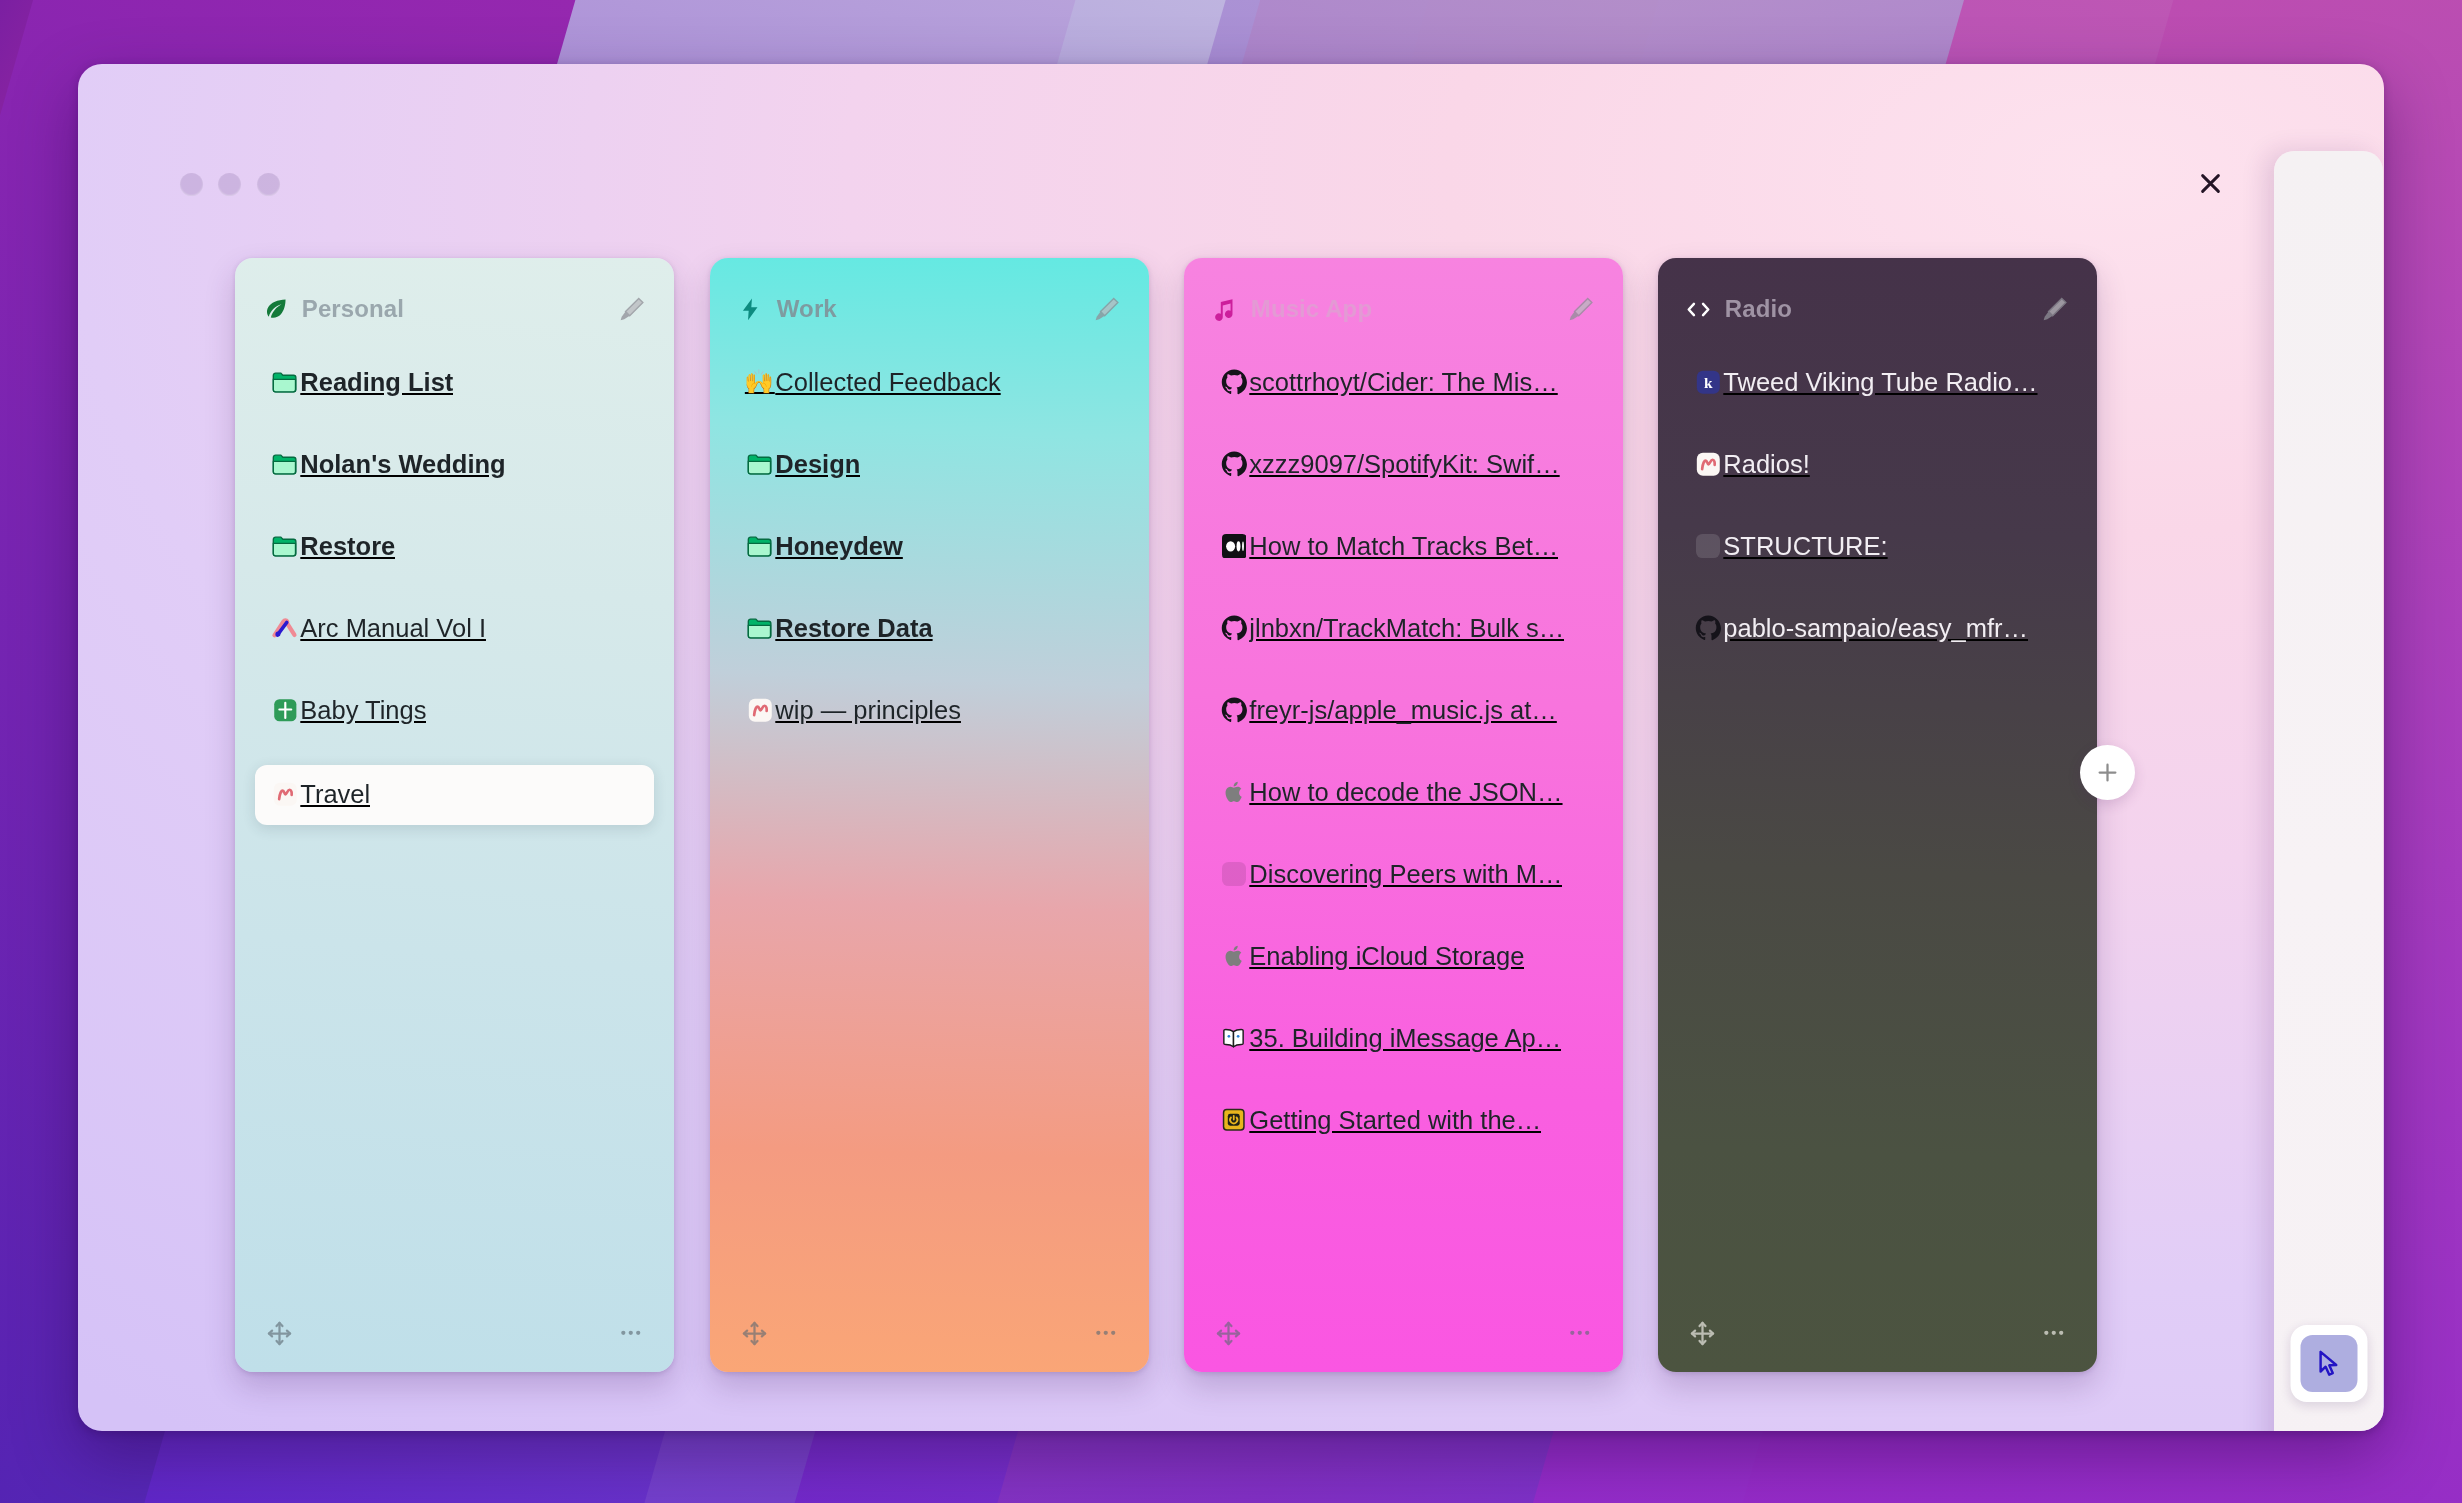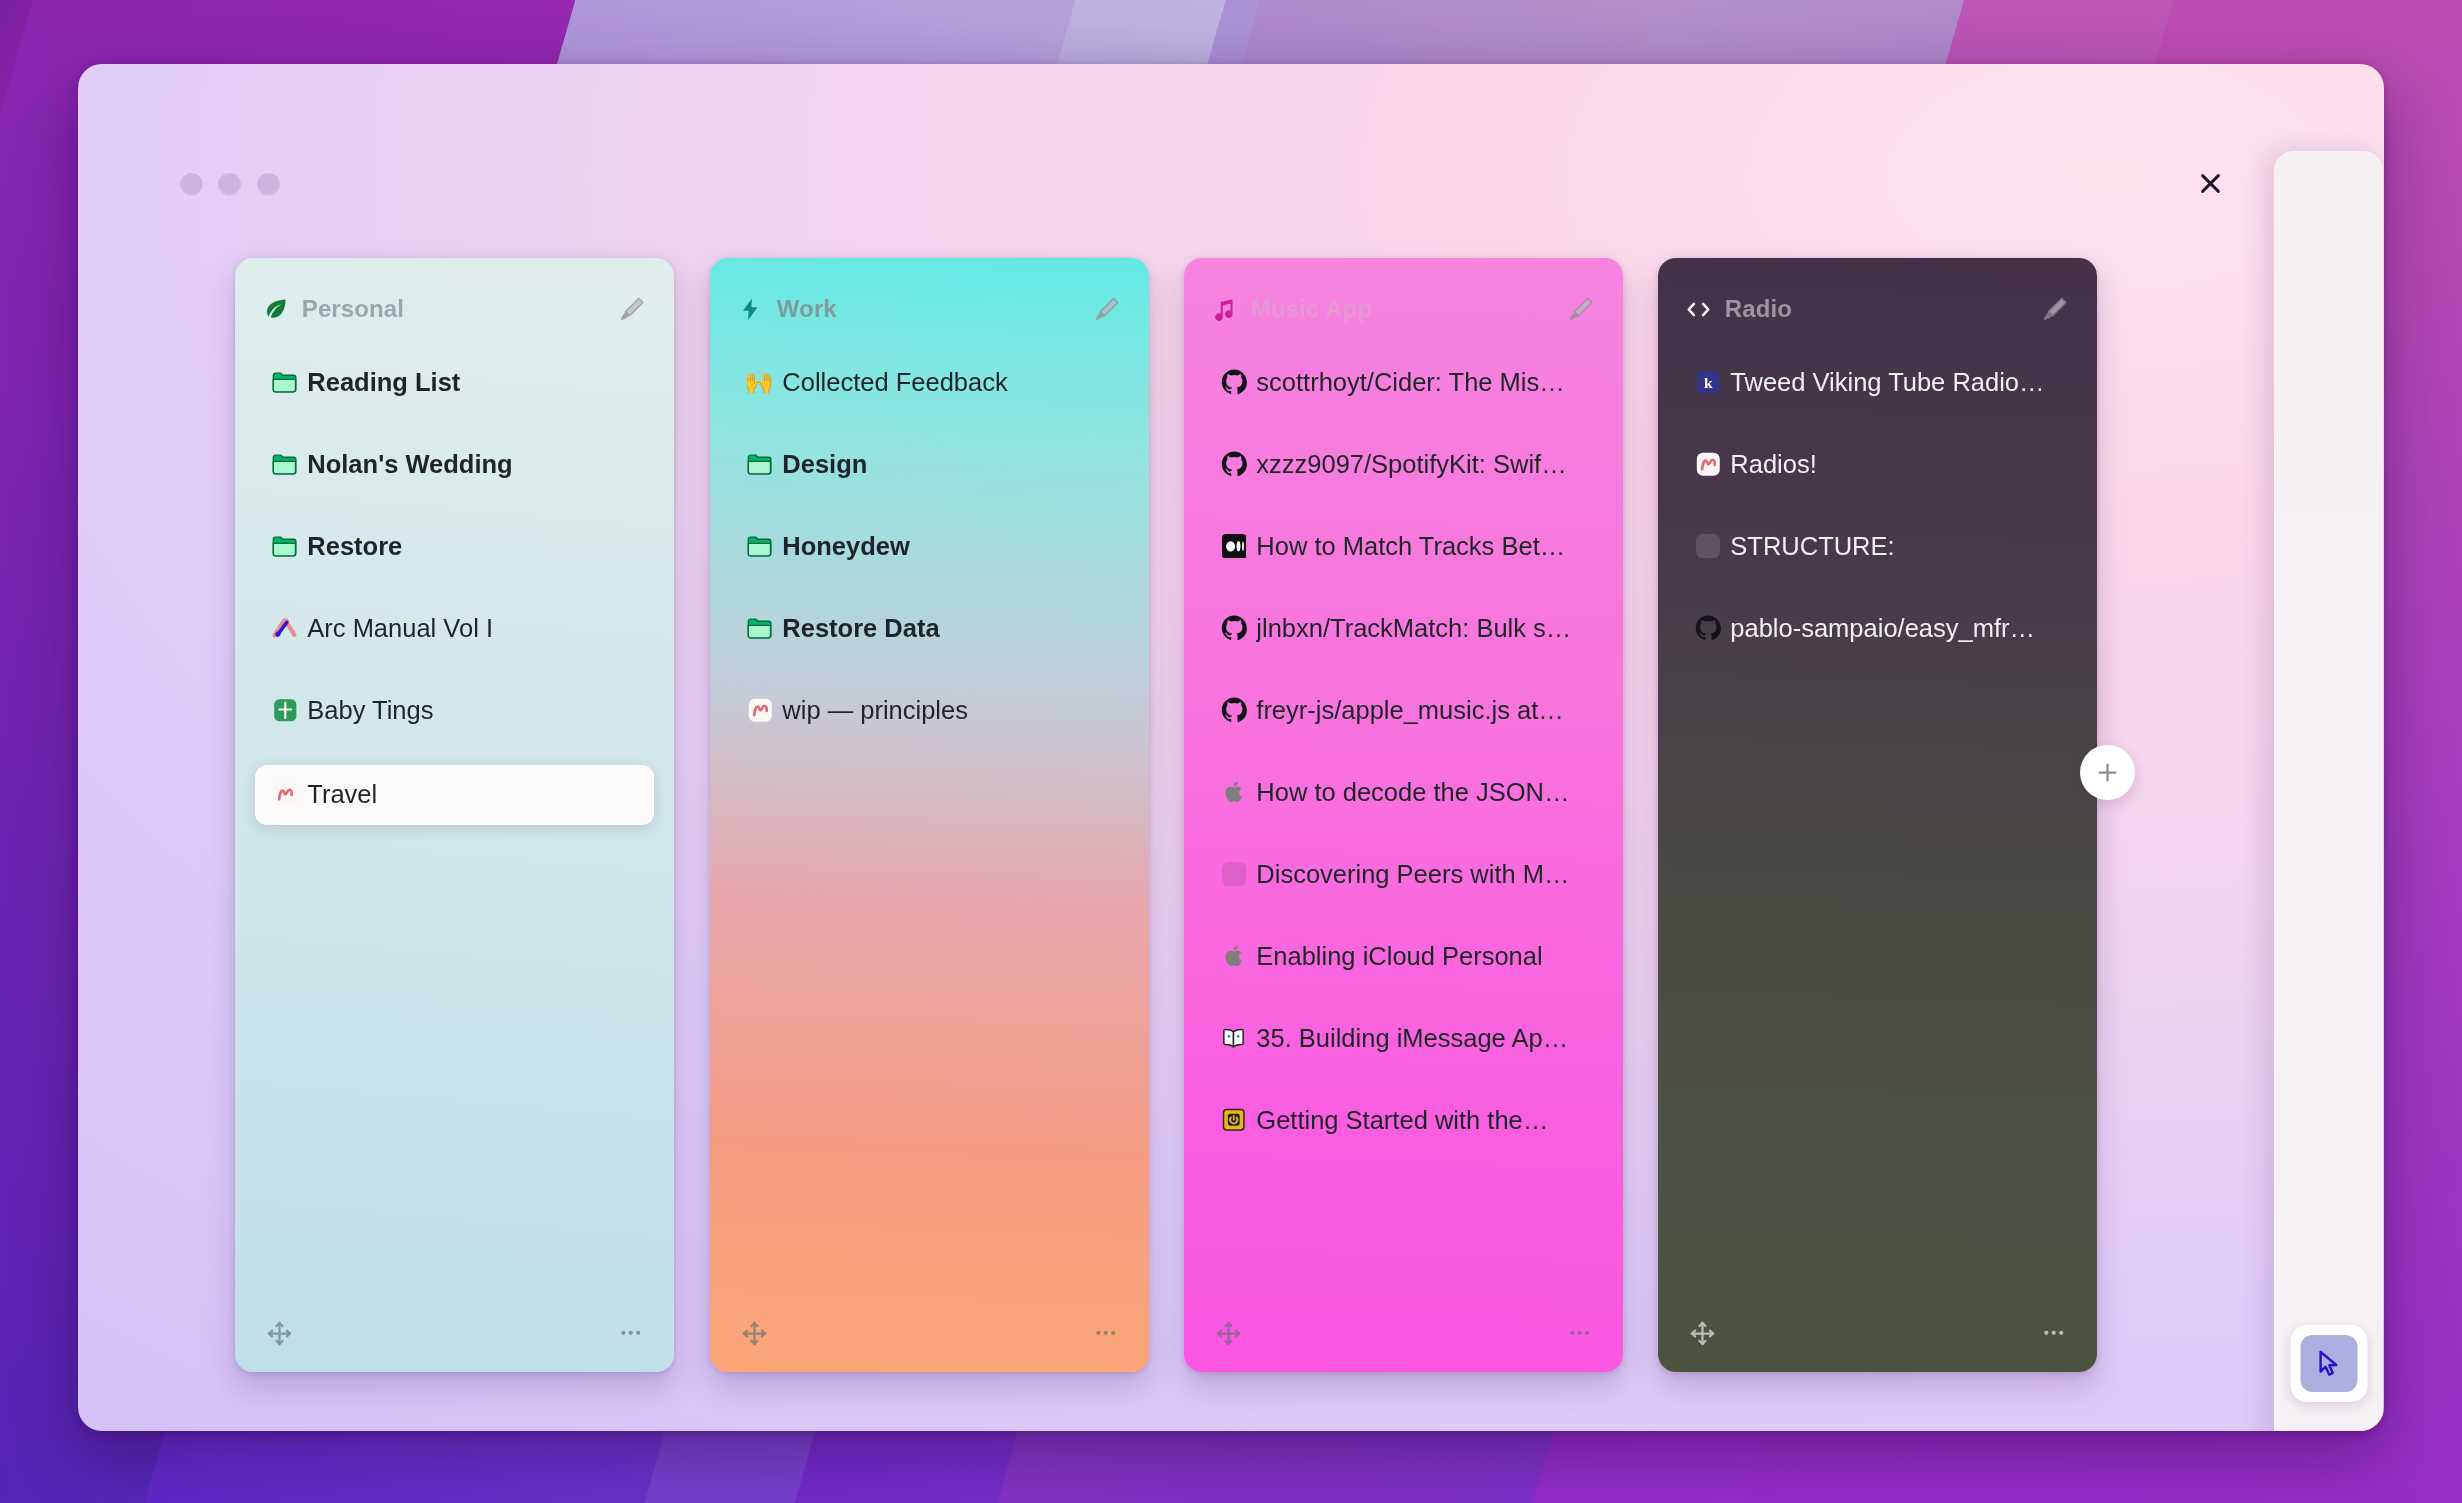--- a/index.html
+++ b/index.html
@@ -110,24 +110,25 @@
   .card-head .brush { margin-left: auto; width: 31px; height: 31px; cursor: pointer; opacity: .75; }
   .card-head .brush svg { width: 31px; height: 31px; display: block; }
 
   .c-personal .title { color: #9aa7ad; }
   .c-work     .title { color: #7e9ba0; }
   .c-music    .title { color: #e39ad4; }
   .c-radio    .title { color: #9f93a4; }
 
   
   .row {
-    display: flex; align-items: center; gap: 7px;
+    display: flex; align-items: center; gap: 0;
     height: 55px; margin-bottom: 27px;
     padding: 0 7.3px; border-radius: 12px;
     cursor: pointer;
+    text-decoration: underline;
   }
   .row .ic {
     flex: 0 0 auto;
     width: 31px; height: 31px;
     display: flex; align-items: center; justify-content: center;
     font-size: 24.6px; line-height: 1;
   }
   .row .lbl {
     font-size: 25.5px;
     white-space: nowrap; overflow: hidden; text-overflow: ellipsis;
@@ -457,21 +458,21 @@
               <span class="blank-sq"></span>
             </span>
             <span class="lbl">Discovering Peers with M…</span>
           </div>
           <div class="row">
             <span class="ic">
               <svg viewBox="0 0 24 24" width="22" height="22" fill="#7e7e7e">
                 <path d="M17.6 12.7c0-2.8 2.3-4.1 2.4-4.2-1.3-1.9-3.3-2.2-4-2.2-1.7-.2-3.3 1-4.2 1-.8 0-2.2-1-3.6-1-1.9 0-3.6 1.1-4.5 2.8-1.9 3.3-.5 8.3 1.4 11 .9 1.3 2 2.8 3.4 2.8 1.4-.1 1.9-.9 3.5-.9s2.1.9 3.6.9 2.4-1.3 3.3-2.7c1-1.5 1.5-3 1.5-3.1-.1 0-2.8-1.1-2.8-4.4zM14.9 4.3c.8-.9 1.3-2.2 1.1-3.5-1.1 0-2.4.8-3.2 1.7-.7.8-1.3 2.1-1.1 3.4 1.2.1 2.4-.6 3.2-1.6z"></path>
               </svg>
             </span>
-            <span class="lbl">Enabling iCloud Personal</span>
+            <span class="lbl">Enabling iCloud Storage</span>
           </div>
           <div class="row">
             <span class="ic">
               <svg viewBox="0 0 28 24" width="27" height="24">
                 <path d="M14 5.4c-2.2-1.7-5-2.3-8-2.3-1.1 0-2 .5-2 1.2v13.4c0 .7.9 1.1 2 1.1 3 0 5.8.6 8 2.3z" fill="#fff" stroke="#1d1d1d" stroke-width="1.5" stroke-linejoin="round"></path>
                 <path d="M14 5.4c2.2-1.7 5-2.3 8-2.3 1.1 0 2 .5 2 1.2v13.4c0 .7-.9 1.1-2 1.1-3 0-5.8.6-8 2.3z" fill="#fff" stroke="#1d1d1d" stroke-width="1.5" stroke-linejoin="round"></path>
                 <circle cx="9.2" cy="10.3" r="1.4" fill="#2a7fd4"></circle>
                 <circle cx="18.8" cy="10.3" r="1.4" fill="#2a7fd4"></circle>
               </svg>
             </span>

